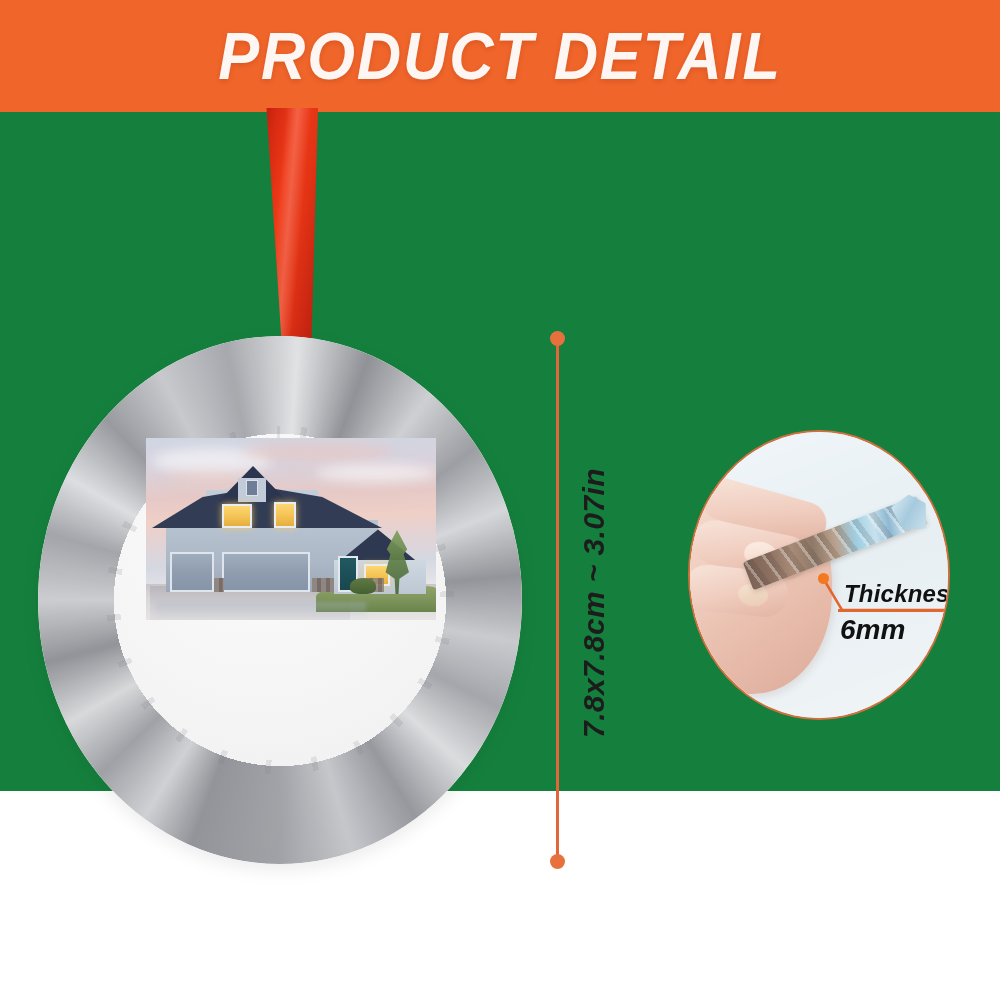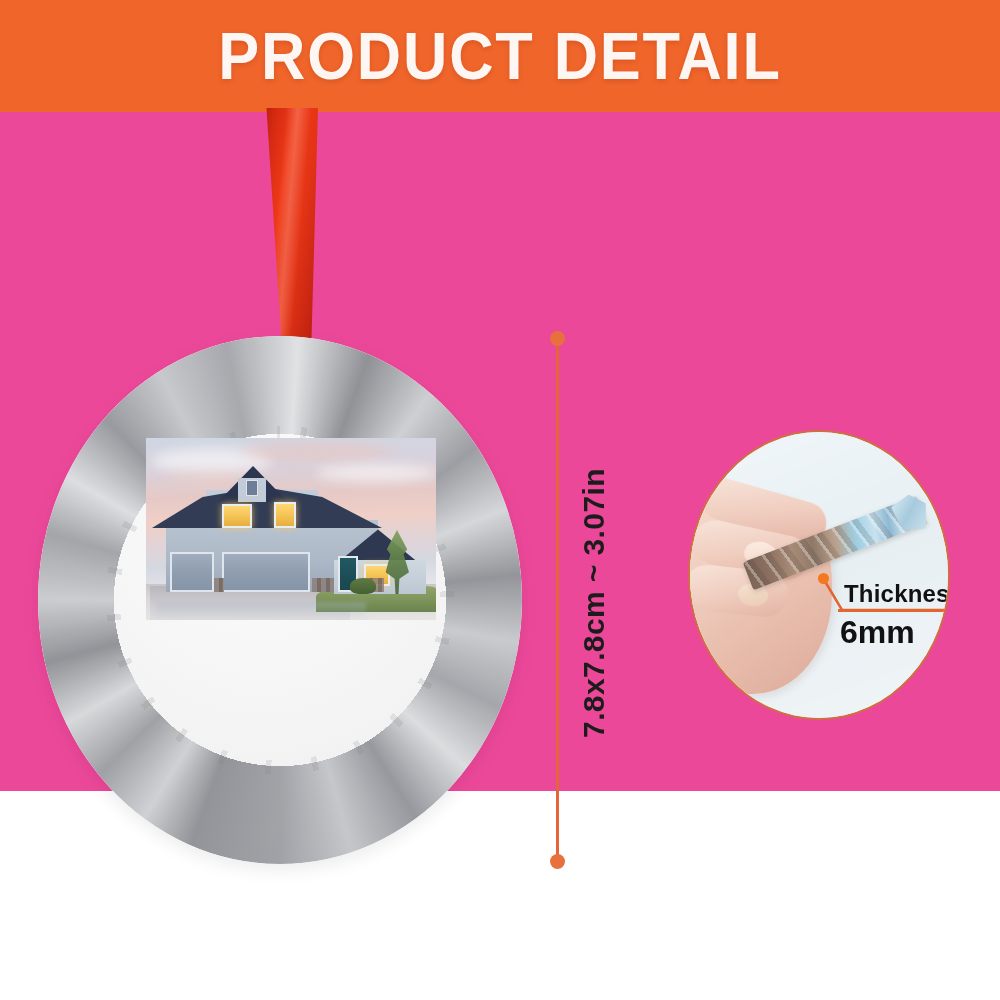--- a/index.html
+++ b/index.html
@@ -3,21 +3,21 @@
 <meta charset="utf-8">
 <title>Product Detail</title>
 <style>
   * { box-sizing: border-box; margin: 0; padding: 0; }
   html, body {
     width: 1000px; height: 1000px;
     background: #ffffff;
     font-family: "Liberation Sans", sans-serif;
     overflow: hidden;
   }
-  #page { position: relative; width: 1000px; height: 791px; background: #ec4899; }
+  #page { position: relative; width: 1000px; height: 791px; background: #15803d; font-style: italic; }
 
   
   .banner {
     position: absolute; left: 0; top: 0;
     width: 1000px; height: 112px;
     background: #f0652a;
     display: flex; align-items: center; justify-content: center;
   }
   .banner-title {
     color: #fdf6f2;
@@ -356,21 +356,21 @@
     z-index: 6;
   }
   .thick-title {
     font-family: "Liberation Sans Narrow", "Liberation Sans", sans-serif;
     font-weight: 700; font-size: 24px; color: #111111; letter-spacing: 0.2px;
     padding-left: 6px;
   }
   .thick-rule { width: 112px; height: 3px; background: #e2662f; margin: 1px 0 2px 0; }
   .thick-value {
     font-family: "Liberation Sans Narrow", "Liberation Sans", sans-serif;
-    font-weight: 700; font-size: 32px; color: #111111;
+    font-weight: 700; font-size: 28px; color: #111111;
     padding-left: 2px;
   }
 </style>
 </head>
 <body>
 
 <div id="page">
 
   <div class="banner">
     <div class="banner-title">PRODUCT DETAIL</div>

